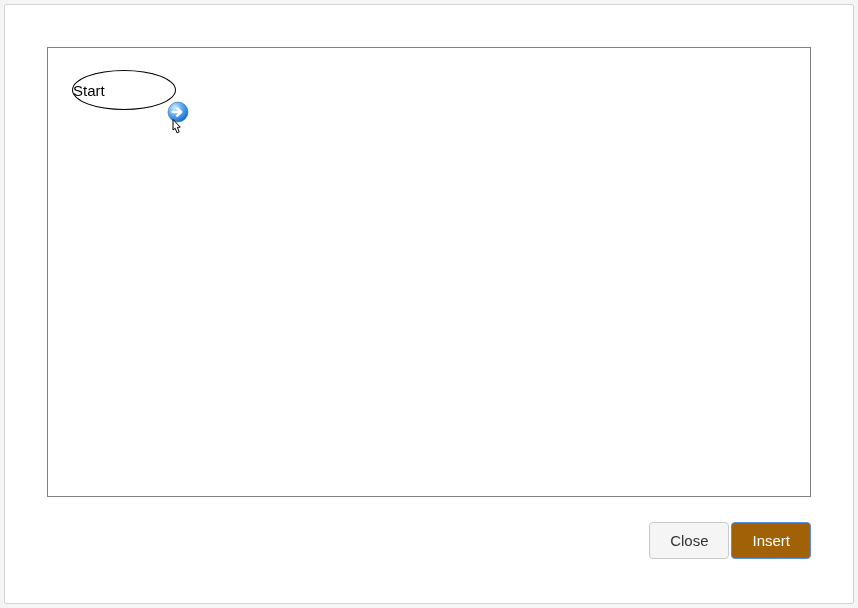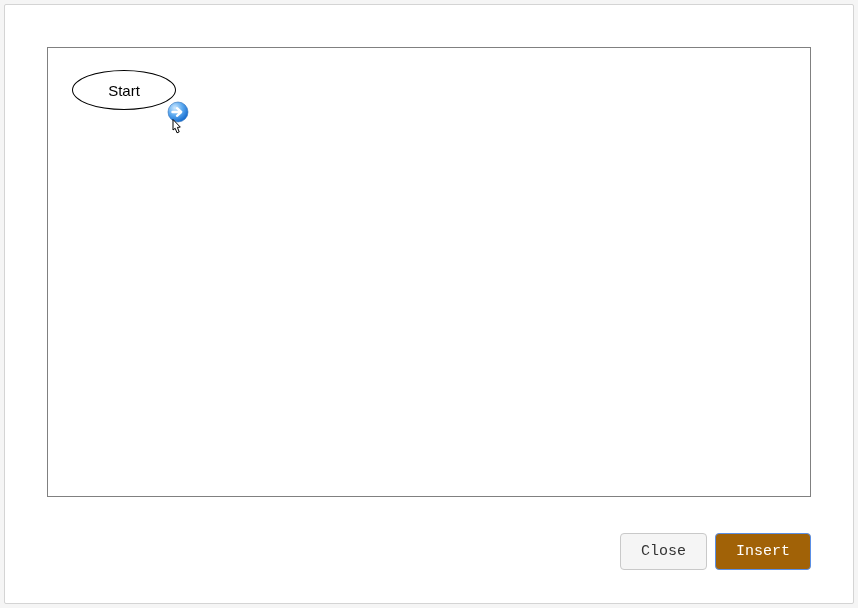--- a/index.html
+++ b/index.html
@@ -36,21 +36,20 @@
     .start-node {
       position: absolute;
       top: 22px;
       left: 24px;
       width: 104px;
       height: 40px;
       border: 1.5px solid #000;
       border-radius: 50%;
       display: flex;
       align-items: center;
-      justify-content: center;
       background: #ffffff;
       font-size: 15px;
       color: #000;
     }
     .connector-handle {
       position: absolute;
       top: 53px;
       left: 119px;
       width: 22px;
       height: 22px;
@@ -61,25 +60,24 @@
     .cursor-pointer {
       position: absolute;
       top: 71px;
       left: 120px;
       width: 16px;
       height: 18px;
       pointer-events: none;
     }
     .button-bar {
       position: absolute;
-      bottom: 33px;
+      bottom: 44px;
       right: 42px;
       display: flex;
-      gap: 8px;
-      font-family: Liberation Mono, monospace;
+      gap: 2px;
     }
     .btn {
       padding: 9px 20px;
       font-size: 15px;
       border-radius: 4px;
       cursor: pointer;
       border: 1px solid transparent;
       font-family: inherit;
     }
     .btn-close {

